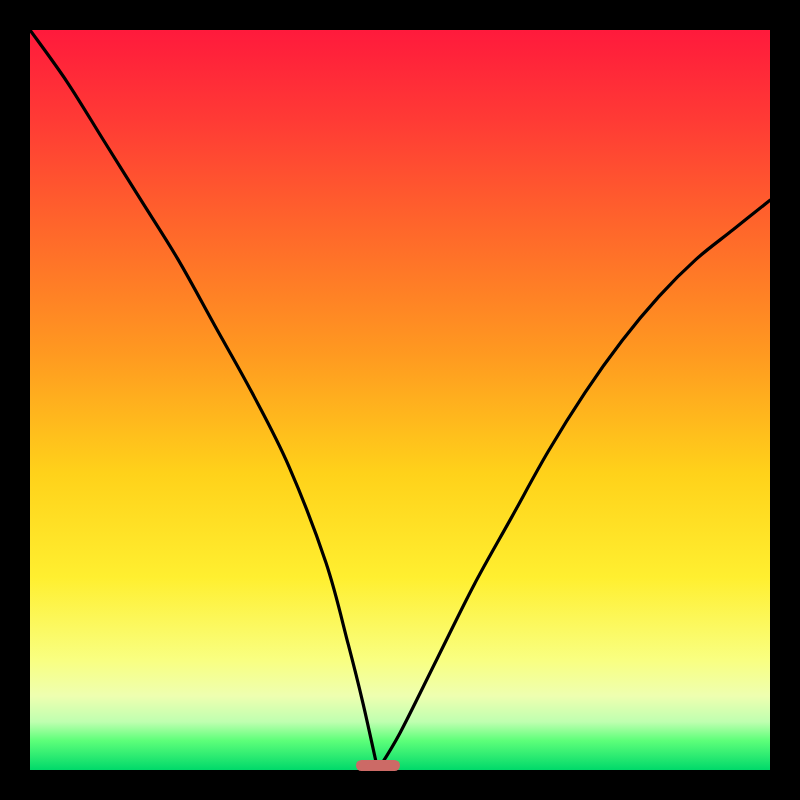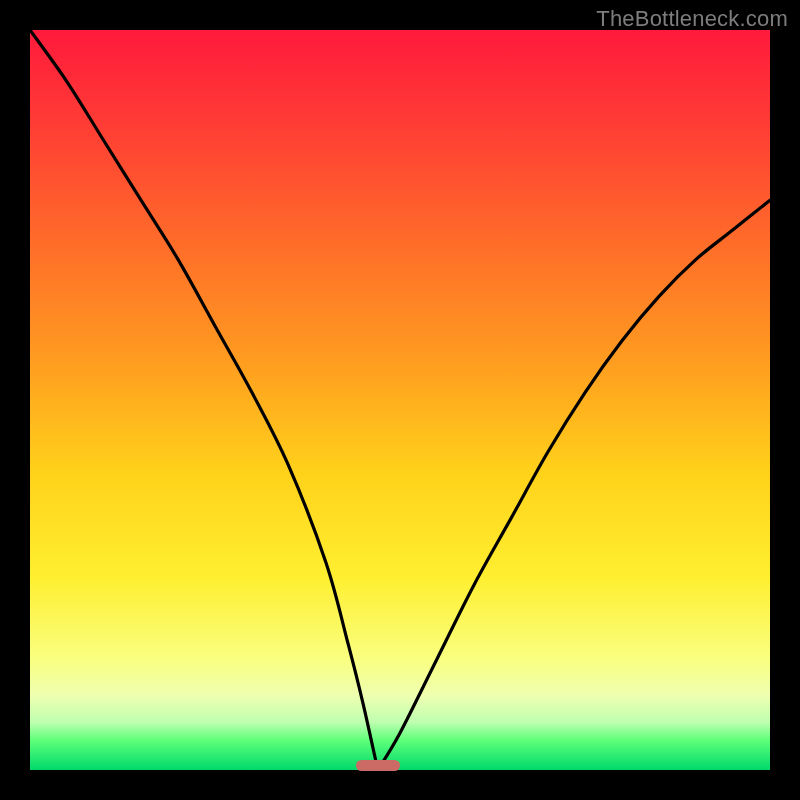--- a/index.html
+++ b/index.html
@@ -61,21 +61,20 @@
   .marker {
     position: absolute;
     background: #cc6a66;
     border-radius: 8px;
   }
 </style>
 </head>
 <body>
 
 <div class="frame">
-  <div class="watermark">TheBottleneck.com</div>
 
   <div class="plot">
     <svg class="curves" viewBox="0 0 740 740" preserveAspectRatio="none">
       <path id="left-branch-path" fill="none" stroke="#000" stroke-width="3.2" stroke-linecap="round" d="M 0 0 C 6.166666666666667 8.633333333333326, 24.666666666666664 33.299999999999955, 37 51.799999999999955 C 49.333333333333336 70.29999999999995, 61.666666666666664 91.26666666666667, 74 111 C 86.33333333333333 130.73333333333332, 98.66666666666667 150.46666666666658, 111 170.19999999999993 C 123.33333333333333 189.93333333333328, 135.66666666666666 208.43333333333337, 148 229.40000000000003 C 160.33333333333334 250.3666666666667, 172.66666666666666 273.8, 185 296 C 197.33333333333334 318.2, 209.66666666666666 339.16666666666663, 222 362.59999999999997 C 234.33333333333334 386.0333333333333, 246.66666666666666 408.23333333333335, 259 436.6 C 271.3333333333333 464.9666666666667, 286.1333333333333 503.19999999999993, 296 532.8 C 305.8666666666667 562.4, 312.0333333333333 590.7666666666667, 318.2 614.2 C 324.3666666666667 637.6333333333334, 328.06666666666666 652.4333333333333, 333 673.4 C 337.93333333333334 694.3666666666667, 345.3333333333333 728.9, 347.79999999999995 740"></path>
       <path id="right-branch-path" fill="none" stroke="#000" stroke-width="3.2" stroke-linecap="round" d="M 347.79999999999995 740 C 351.49999999999994 733.8333333333334, 360.1333333333333 721.5, 370 703 C 379.8666666666667 684.5, 394.66666666666674 653.6666666666666, 407.00000000000006 629 C 419.33333333333337 604.3333333333334, 431.6666666666667 578.4333333333334, 444 555 C 456.3333333333333 531.5666666666666, 468.6666666666667 510.59999999999997, 481 488.4 C 493.3333333333333 466.2, 505.6666666666667 442.76666666666665, 518 421.8 C 530.3333333333334 400.83333333333337, 542.6666666666666 381.09999999999997, 555 362.59999999999997 C 567.3333333333334 344.09999999999997, 579.6666666666666 326.83333333333337, 592 310.8 C 604.3333333333334 294.76666666666665, 616.6666666666666 279.96666666666664, 629 266.4 C 641.3333333333334 252.83333333333331, 653.6666666666666 240.50000000000003, 666 229.40000000000003 C 678.3333333333334 218.30000000000004, 690.6666666666666 209.66666666666674, 703 199.80000000000007 C 715.3333333333334 189.9333333333334, 733.8333333333334 175.1333333333333, 740 170.19999999999993"></path>
     </svg>
     <div id="trough-marker" class="marker" style="left: 325.6px; top: 730.38px; width: 44.4px; height: 10.36px;"></div>
   </div>
 </div>
 

